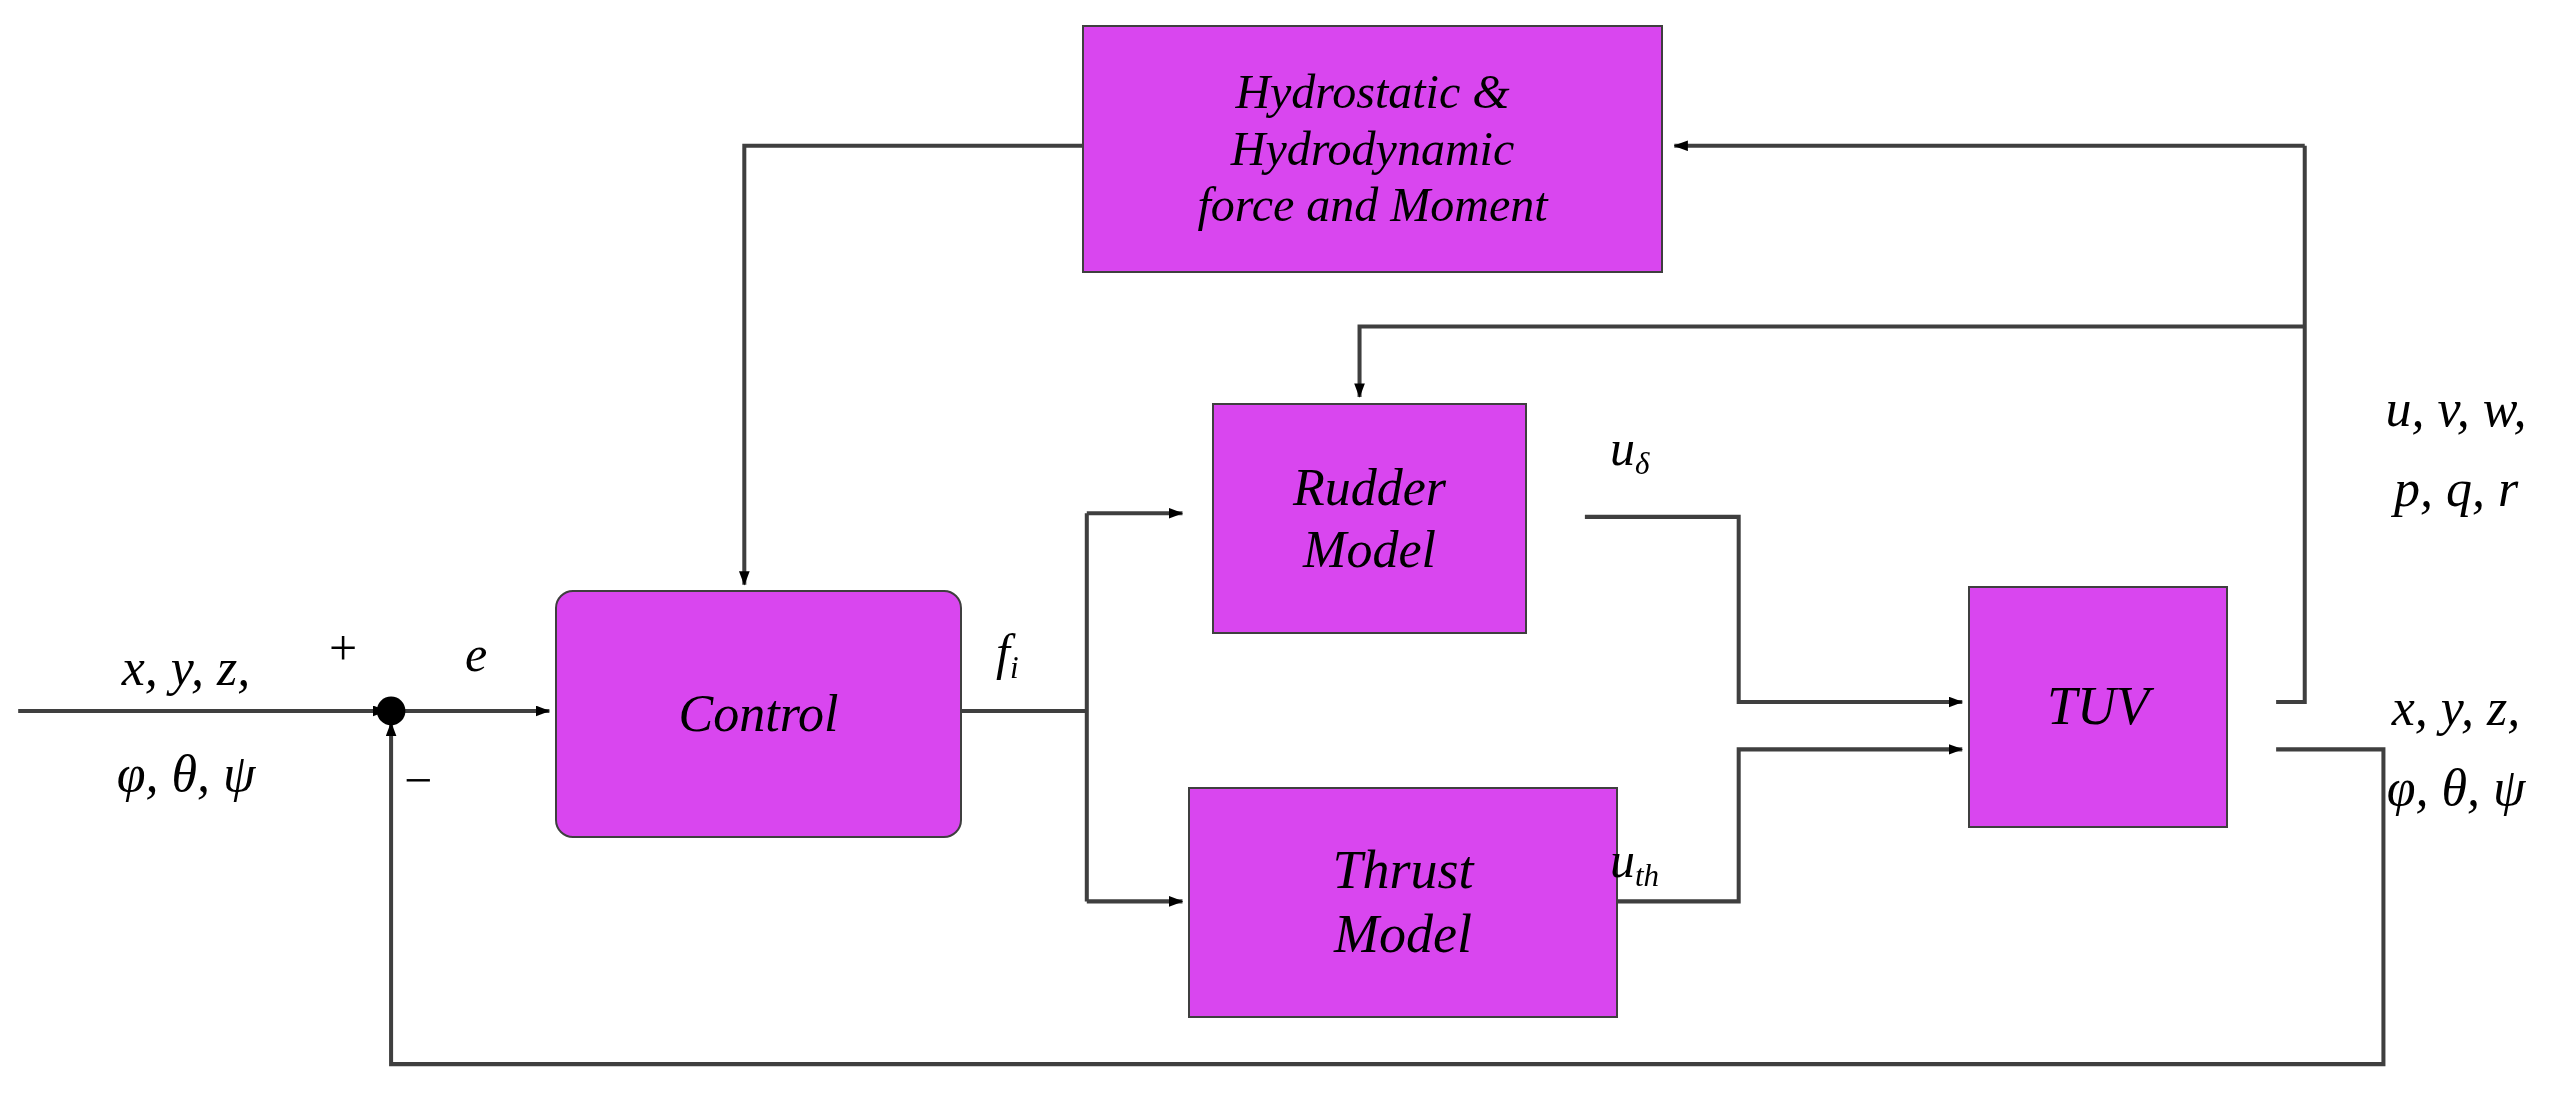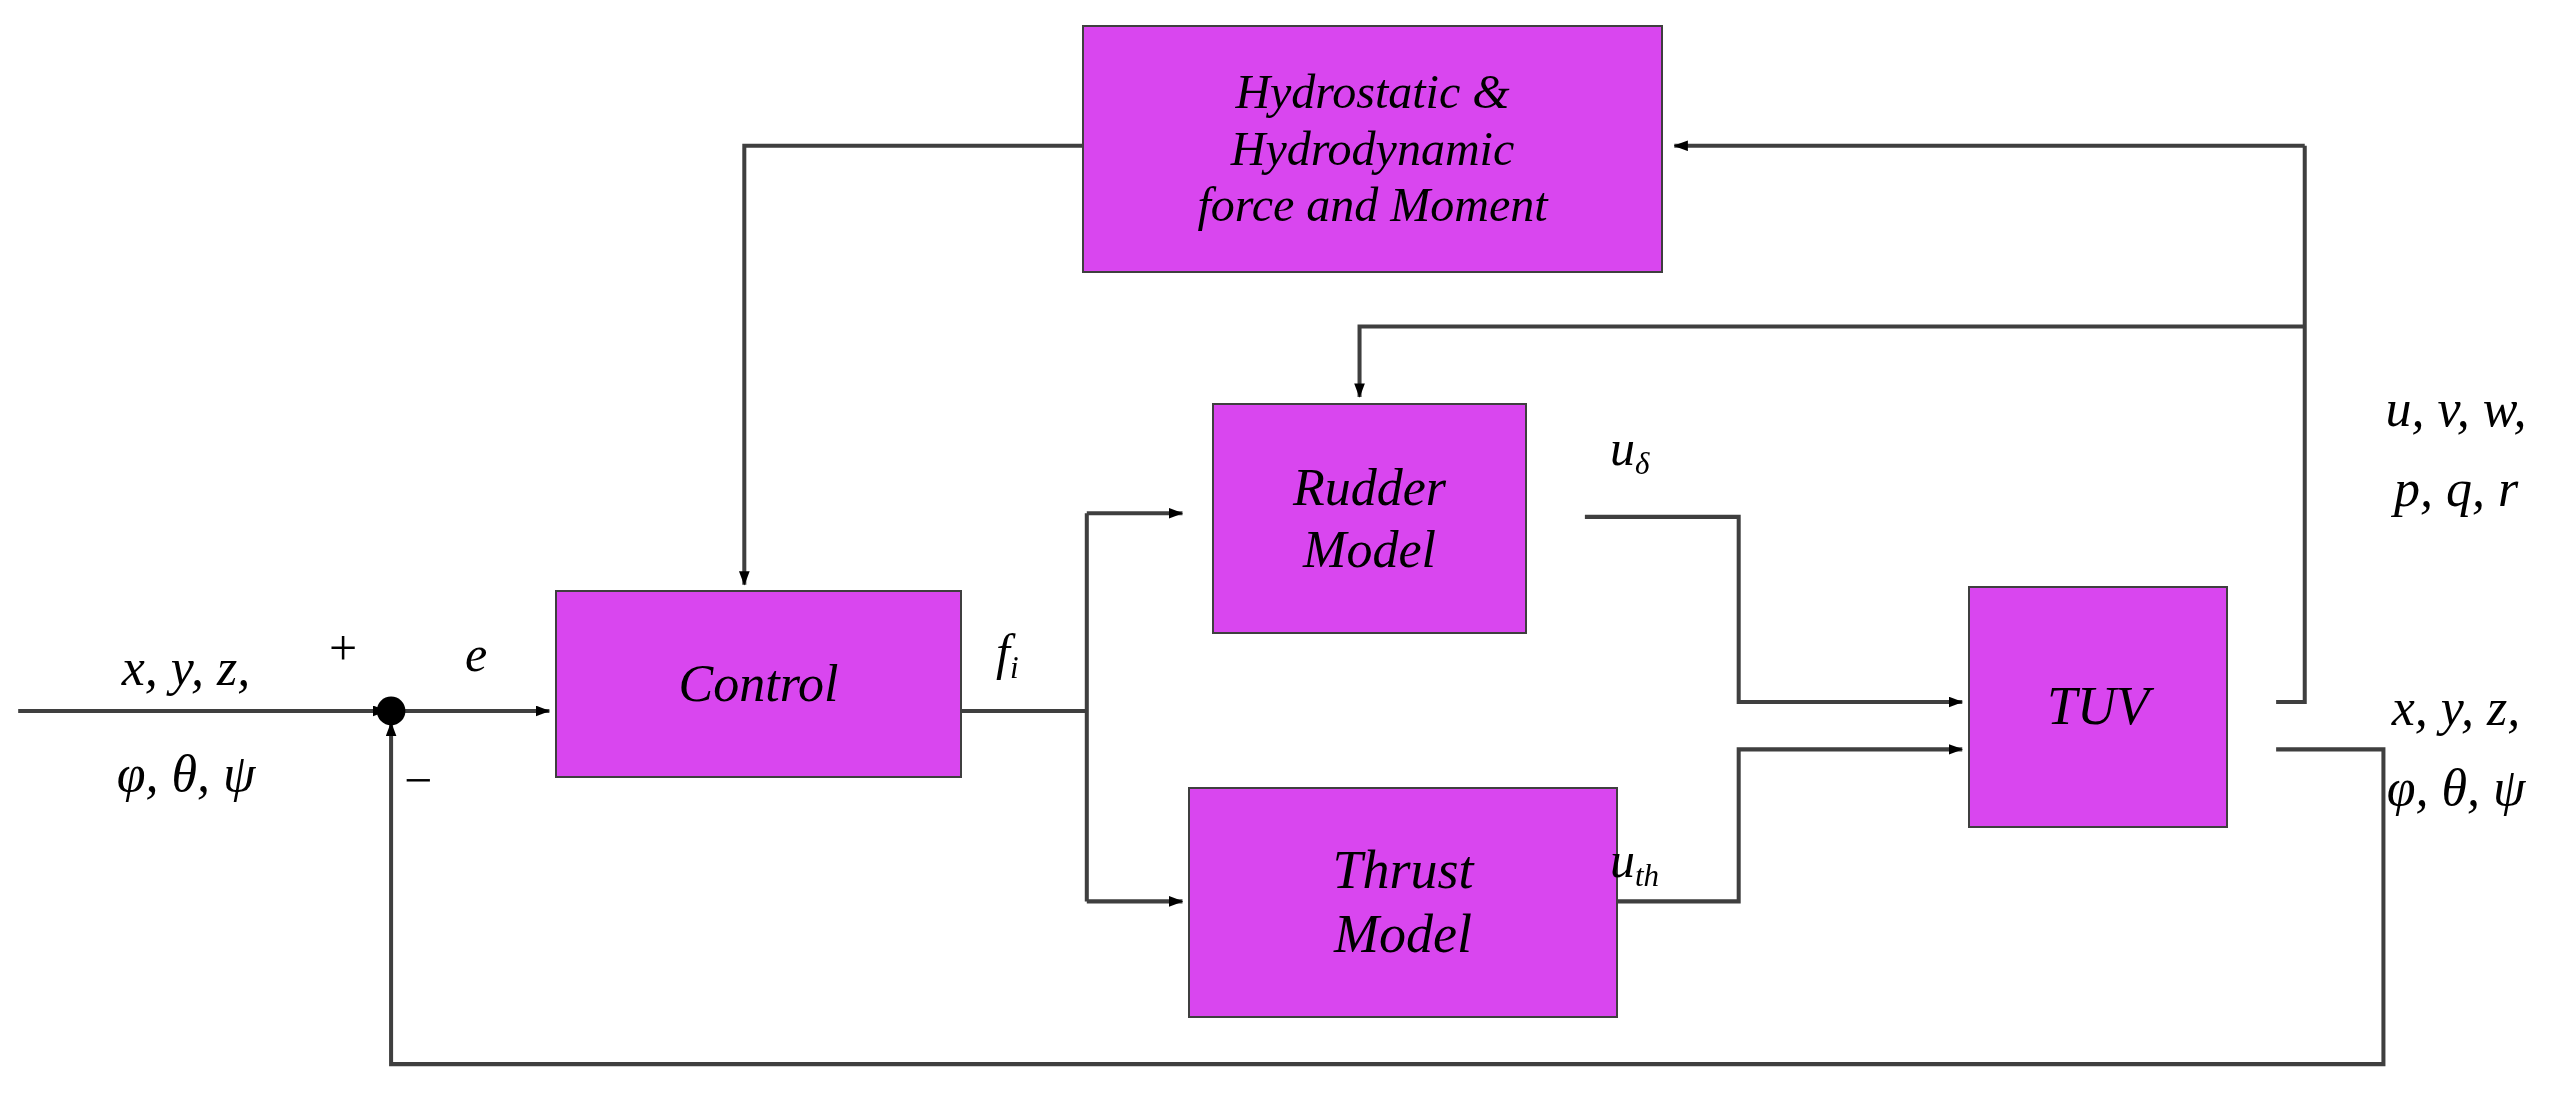--- a/index.html
+++ b/index.html
@@ -74,21 +74,21 @@
   <div class="box" style="left:1188px;top:403px;width:315px;height:231px;font-size:52px;margin-left:24px;">
     <span class="ln it">Rudder</span>
     <span class="ln it">Model</span>
   </div>
 
   <div class="box" style="left:1188px;top:787px;width:430px;height:231px;font-size:54px;">
     <span class="ln it">Thrust</span>
     <span class="ln it">Model</span>
   </div>
 
-  <div class="box" style="left:555px;top:590px;width:407px;height:188px;font-size:52px;">
+  <div class="box" style="left:555px;top:590px;width:407px;height:248px;font-size:52px;border-radius:18px;">
     <span class="ln it">Control</span>
   </div>
 
   <div class="box" style="left:1968px;top:586px;width:260px;height:242px;font-size:54px;">
     <span class="ln it">TUV</span>
   </div>
 
   <div class="lbl center" style="left:25px;top:617px;width:322px;font-size:52px;">
     <span class="ln">x, y, z,</span>
   </div>

